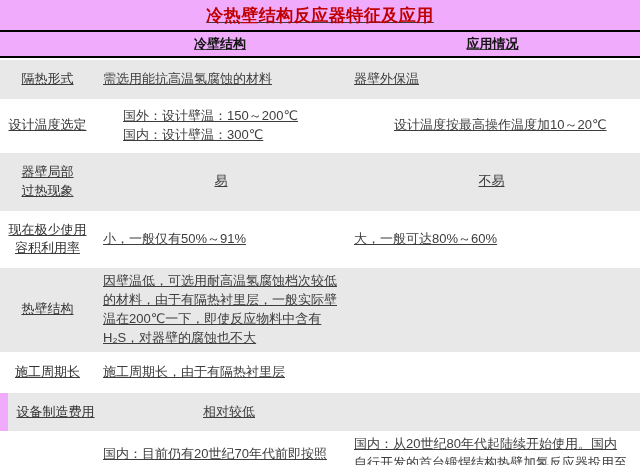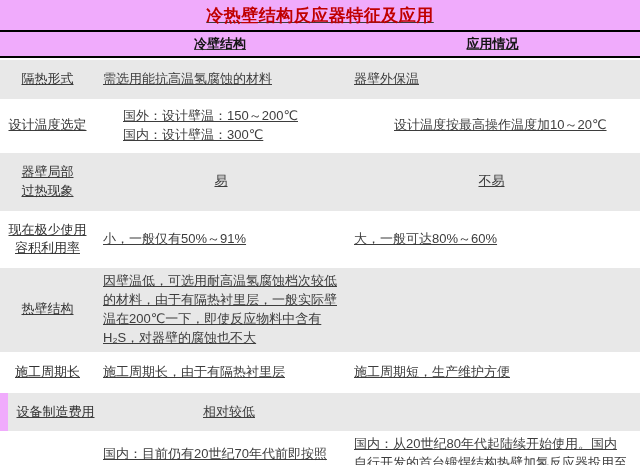--- a/index.html
+++ b/index.html
@@ -89,21 +89,20 @@
         <div class="cell col-cold">小，一般仅有50%～91%</div>
         <div class="cell col-hot">大，一般可达80%～60%</div>
       </div>
       <div class="t-row alt">
         <div class="cell label-col">热壁结构</div>
         <div class="cell col-cold">因壁温低，可选用耐高温氢腐蚀档次较低的材料，由于有隔热衬里层，一般实际壁温在200℃一下，即使反应物料中含有H₂S，对器壁的腐蚀也不大</div>
       </div>
       <div class="t-row">
         <div class="cell label-col">施工周期长</div>
         <div class="cell col-cold">施工周期长，由于有隔热衬里层</div>
-        <div class="cell col-hot">施工周期短，生产维护方便</div>
       </div>
       <div class="t-row alt center">
         <div class="cell label-col">设备制造费用</div>
         <div class="cell col-cold">相对较低</div>
       </div>
       <div class="t-row">
         <div class="cell label-col">应用情况</div>
         <div class="cell col-cold">国内：目前仍有20世纪70年代前即按照的反应器在应用
 
 国外：现在极少使用</div>

